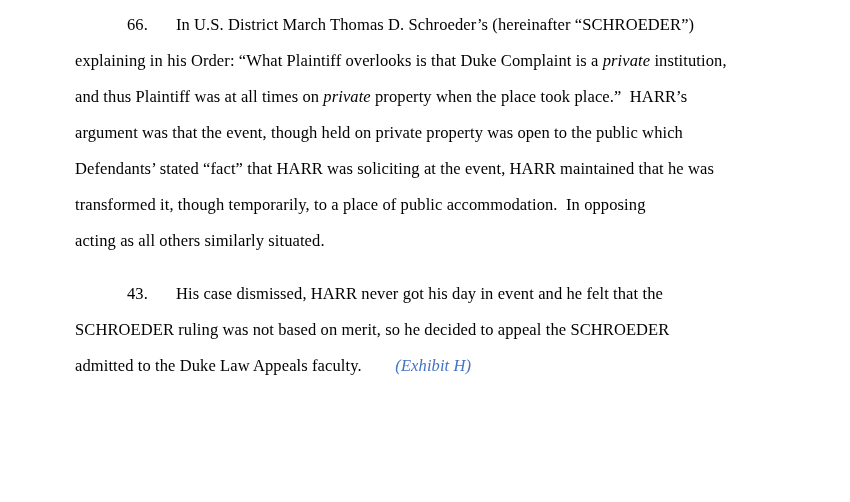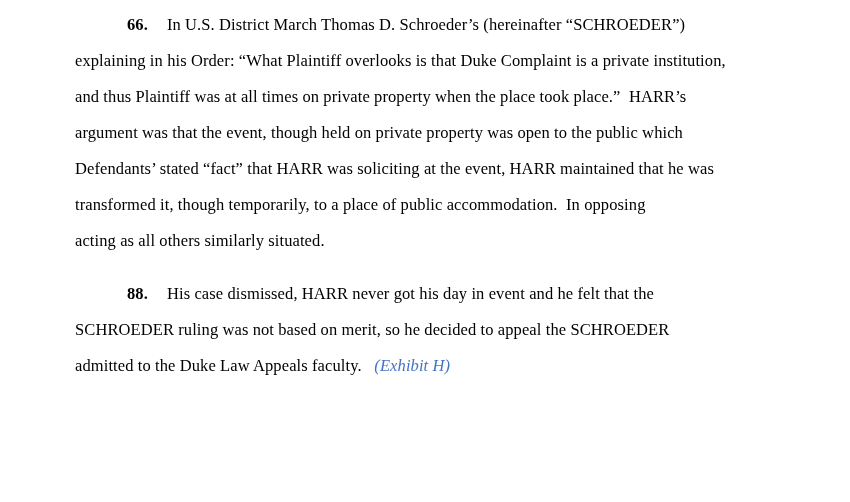--- a/index.html
+++ b/index.html
@@ -22,43 +22,44 @@
   }
   .line {
     white-space: pre;
     line-height: 36px;
     font-size: 16.5px;
     letter-spacing: 0.1px;
   }
   .para-num {
     display: inline-block;
     margin-left: 52px;
-    margin-right: 19px;
-    font-weight: bold;
+    margin-right: 28px;
   }
   .seg-italic {
+    font-style: italic;
   }
   .seg-link {
     font-style: italic;
     color: #4472c4;
     cursor: pointer;
     text-decoration: none;
+    margin-left: 21px;
   }
 </style>
 </head>
 <body>
 
 <main class="doc" style="background: rgb(255, 255, 255); color: rgb(0, 0, 0);">
     <div class="paragraph">
       <div class="line"><span class="para-num">66.</span><span>In U.S. District March Thomas D. Schroeder’s (hereinafter “SCHROEDER”)</span></div>
       <div class="line"><span>explaining in his Order: “What Plaintiff overlooks is that Duke Complaint is a </span><span class="seg-italic">private</span><span> institution,</span></div>
       <div class="line"><span>and thus Plaintiff was at all times on </span><span class="seg-italic">private</span><span> property when the place took place.”  HARR’s</span></div>
       <div class="line"><span>argument was that the event, though held on private property was open to the public which</span></div>
       <div class="line"><span>Defendants’ stated “fact” that HARR was soliciting at the event, HARR maintained that he was</span></div>
       <div class="line"><span>transformed it, though temporarily, to a place of public accommodation.  In opposing</span></div>
       <div class="line"><span>acting as all others similarly situated.</span></div>
     </div>
     <div class="paragraph">
-      <div class="line"><span class="para-num">88.</span><span>His case dismissed, HARR never got his day in event and he felt that the</span></div>
+      <div class="line"><span class="para-num">43.</span><span>His case dismissed, HARR never got his day in event and he felt that the</span></div>
       <div class="line"><span>SCHROEDER ruling was not based on merit, so he decided to appeal the SCHROEDER</span></div>
       <div class="line"><span>admitted to the Duke Law Appeals faculty.   </span><span class="seg-link" style="color: rgb(68, 114, 196);">(Exhibit H)</span></div>
     </div>
   </main>
 
 </body></html>

